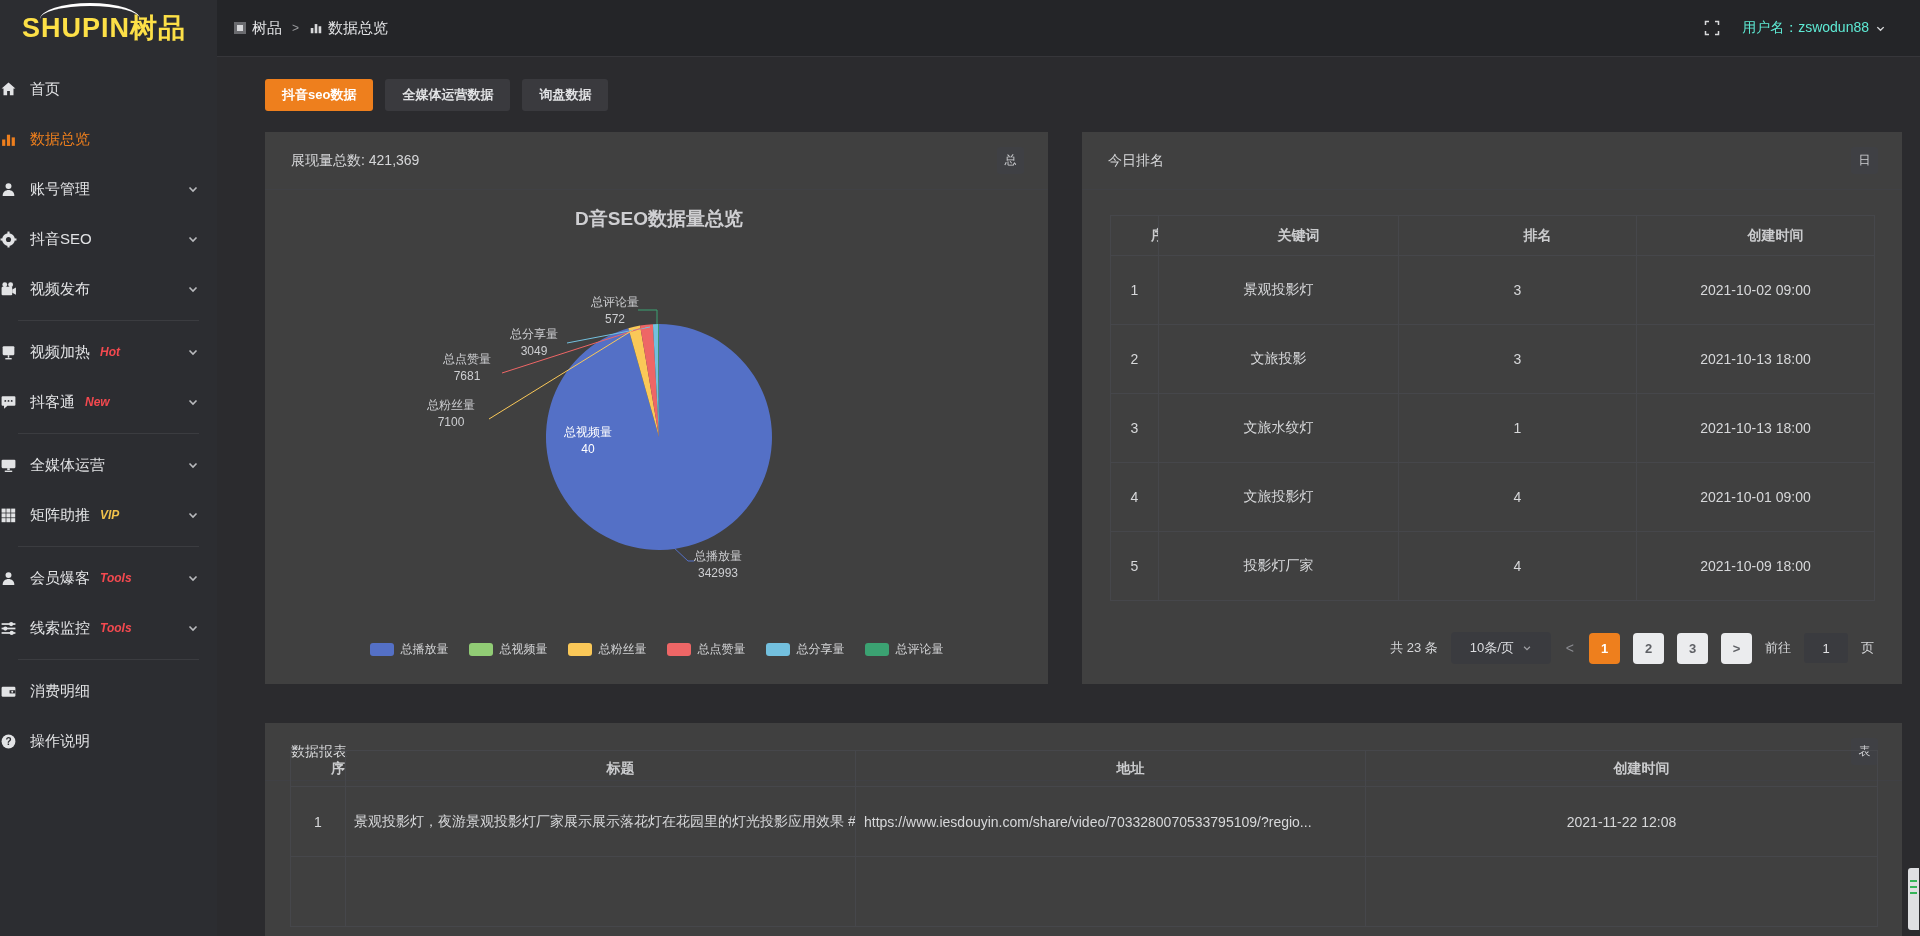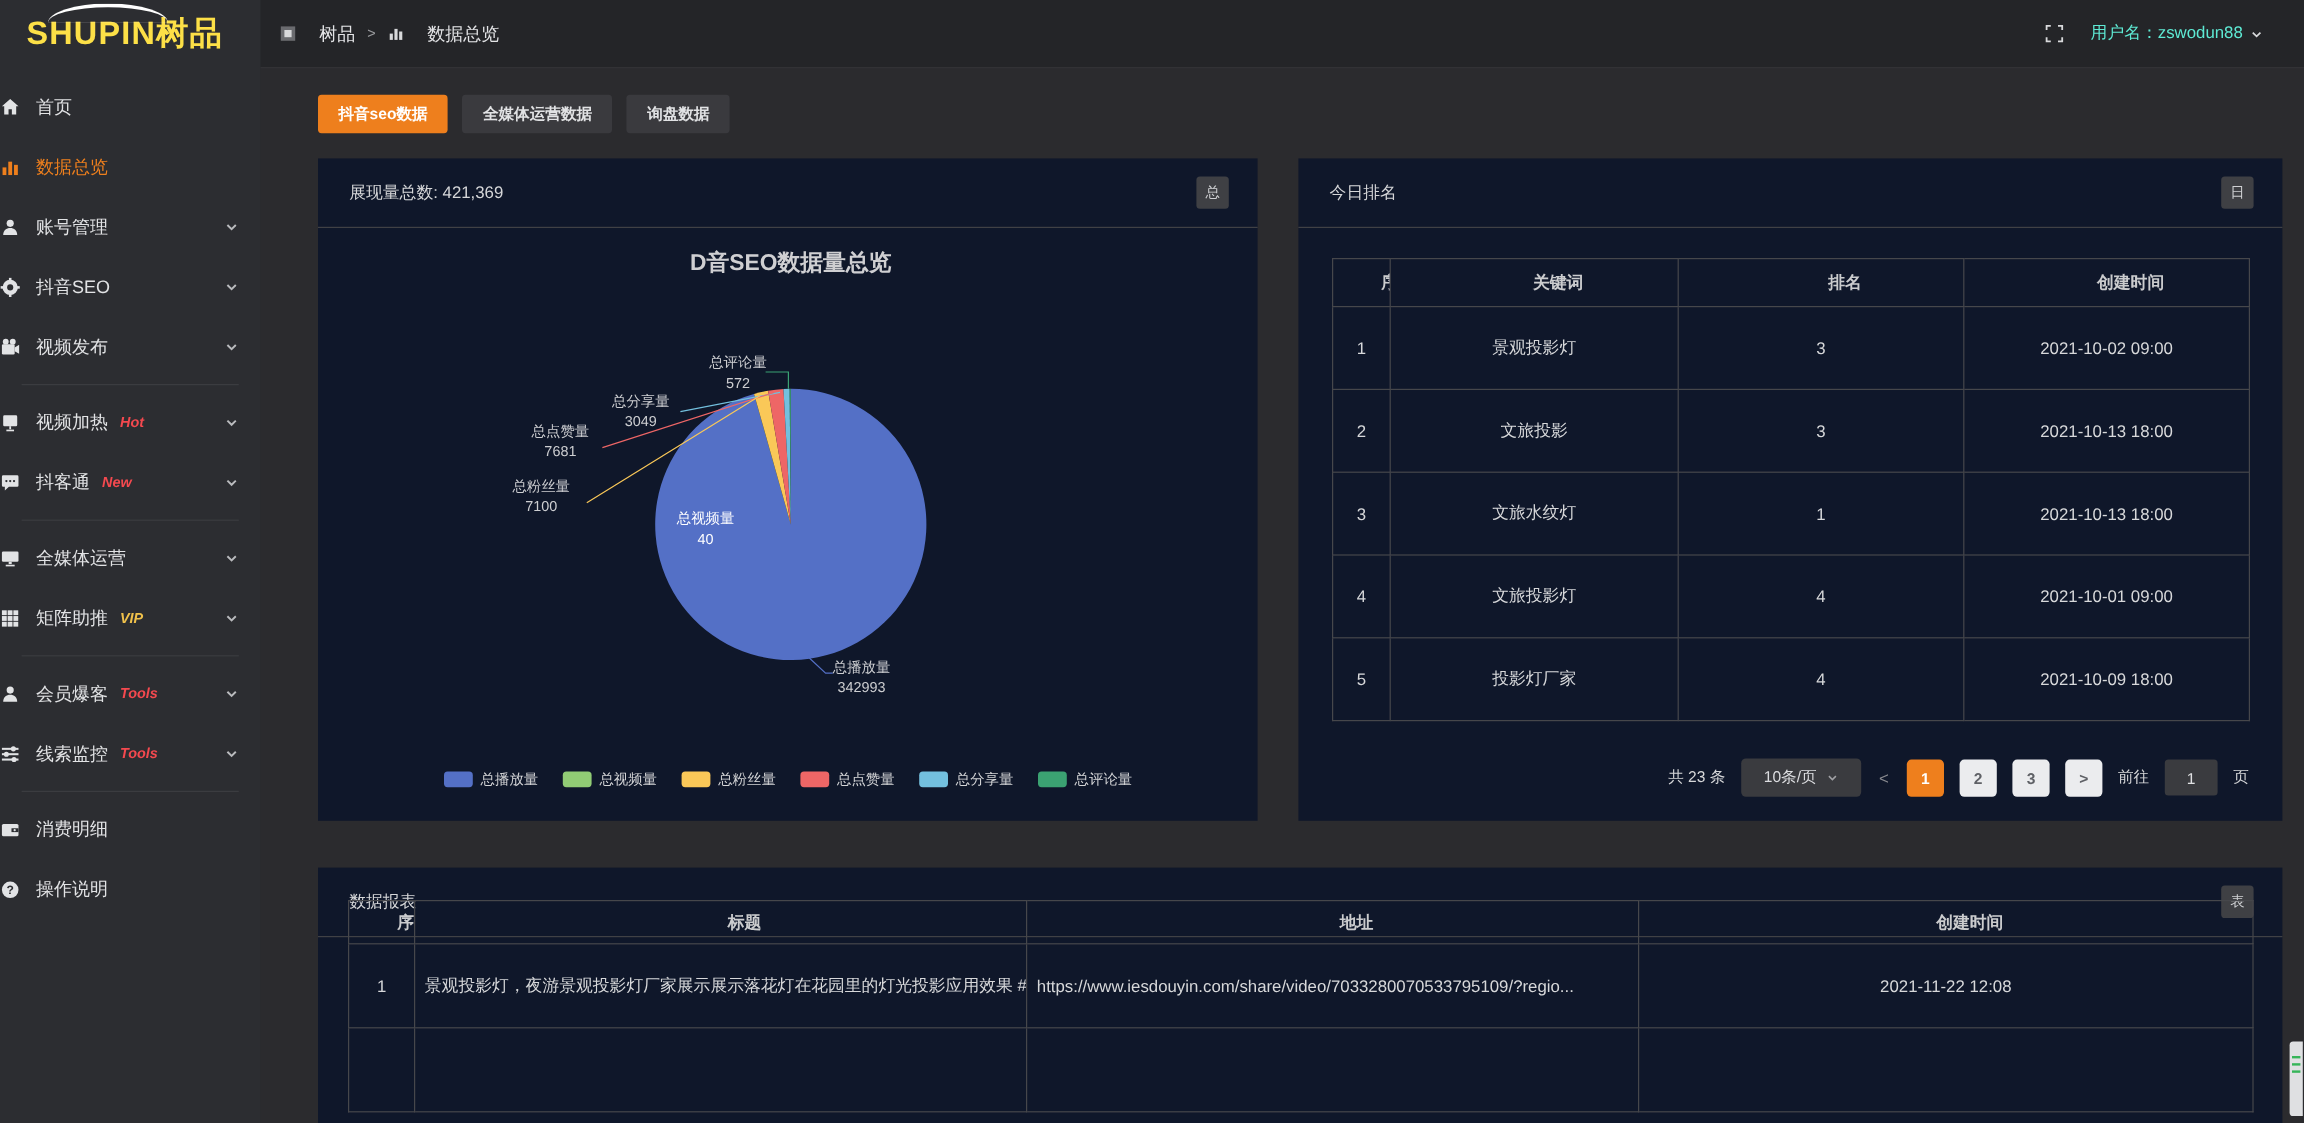--- a/index.html
+++ b/index.html
@@ -22,34 +22,34 @@
   .mi-badge { margin-left:10px; font-size:12px; font-weight:bold; font-style:italic; }
   .badge-red  { color:#f4494f; }
   .badge-gold { color:#f0c14b; }
   .mi-arrow { position:absolute; right:18px; color:#b9babd; display:flex; }
   .menu-divider { height:1px; background:#3b3c40; margin:6px 18px; }
 
   
   .topbar { position:absolute; left:217px; top:0; width:1703px; height:57px; background:#242528;
             border-bottom:1px solid #36363a; display:flex; align-items:center; }
   .breadcrumb { display:flex; align-items:center; margin-left:16px; color:#e3e4e6; font-size:15px; }
-  .crumb { display:flex; align-items:center; gap:19px; cursor:pointer; }
+  .crumb { display:flex; align-items:center; gap:5px; cursor:pointer; }
   .crumb-sep { margin:0 10px; color:#9a9b9e; font-size:12px; }
   .topbar-right { position:absolute; right:34px; display:flex; align-items:center; gap:22px; color:#5eead4; font-size:14px; }
   .fullscreen-btn { display:flex; cursor:pointer; }
   .user-entry { display:flex; align-items:center; gap:6px; cursor:pointer; }
 
   
   .tabs { position:absolute; left:265px; top:79px; display:flex; gap:12px; }
   .tab-btn { height:31px; padding:16px 17px; display:flex; align-items:center; font-size:13px; font-weight:bold;
              color:#e1e2e4; background:#3a3a3e; border-radius:3px; cursor:pointer; }
   .tab-btn.active { background:#ee7f1d; color:#fff; }
 
   
-  .panel { position:absolute; background:#0f172a; }
+  .panel { position:absolute; background:#404040; }
   .panel-head { position:relative; height:58px; border-bottom:1px solid #404145; }
   .panel-title { position:absolute; left:26px; top:50%; transform:translateY(-50%); color:#d6d7d9; font-size:14px; }
   .badge-btn { position:absolute; right:24px; top:15px; width:27px; height:27px; border-radius:3px;
                background:#3f4044; color:#cfd0d3; font-size:12px; display:flex; align-items:center;
                justify-content:center; cursor:pointer; }
 
   
   .panel-chart { left:265px; top:132px; width:783px; height:552px; }
   .chart-area { position:absolute; left:0; top:58px; width:710px; height:445px; }
   .chart-title { position:absolute; left:0; top:16px; width:788px; text-align:center;

